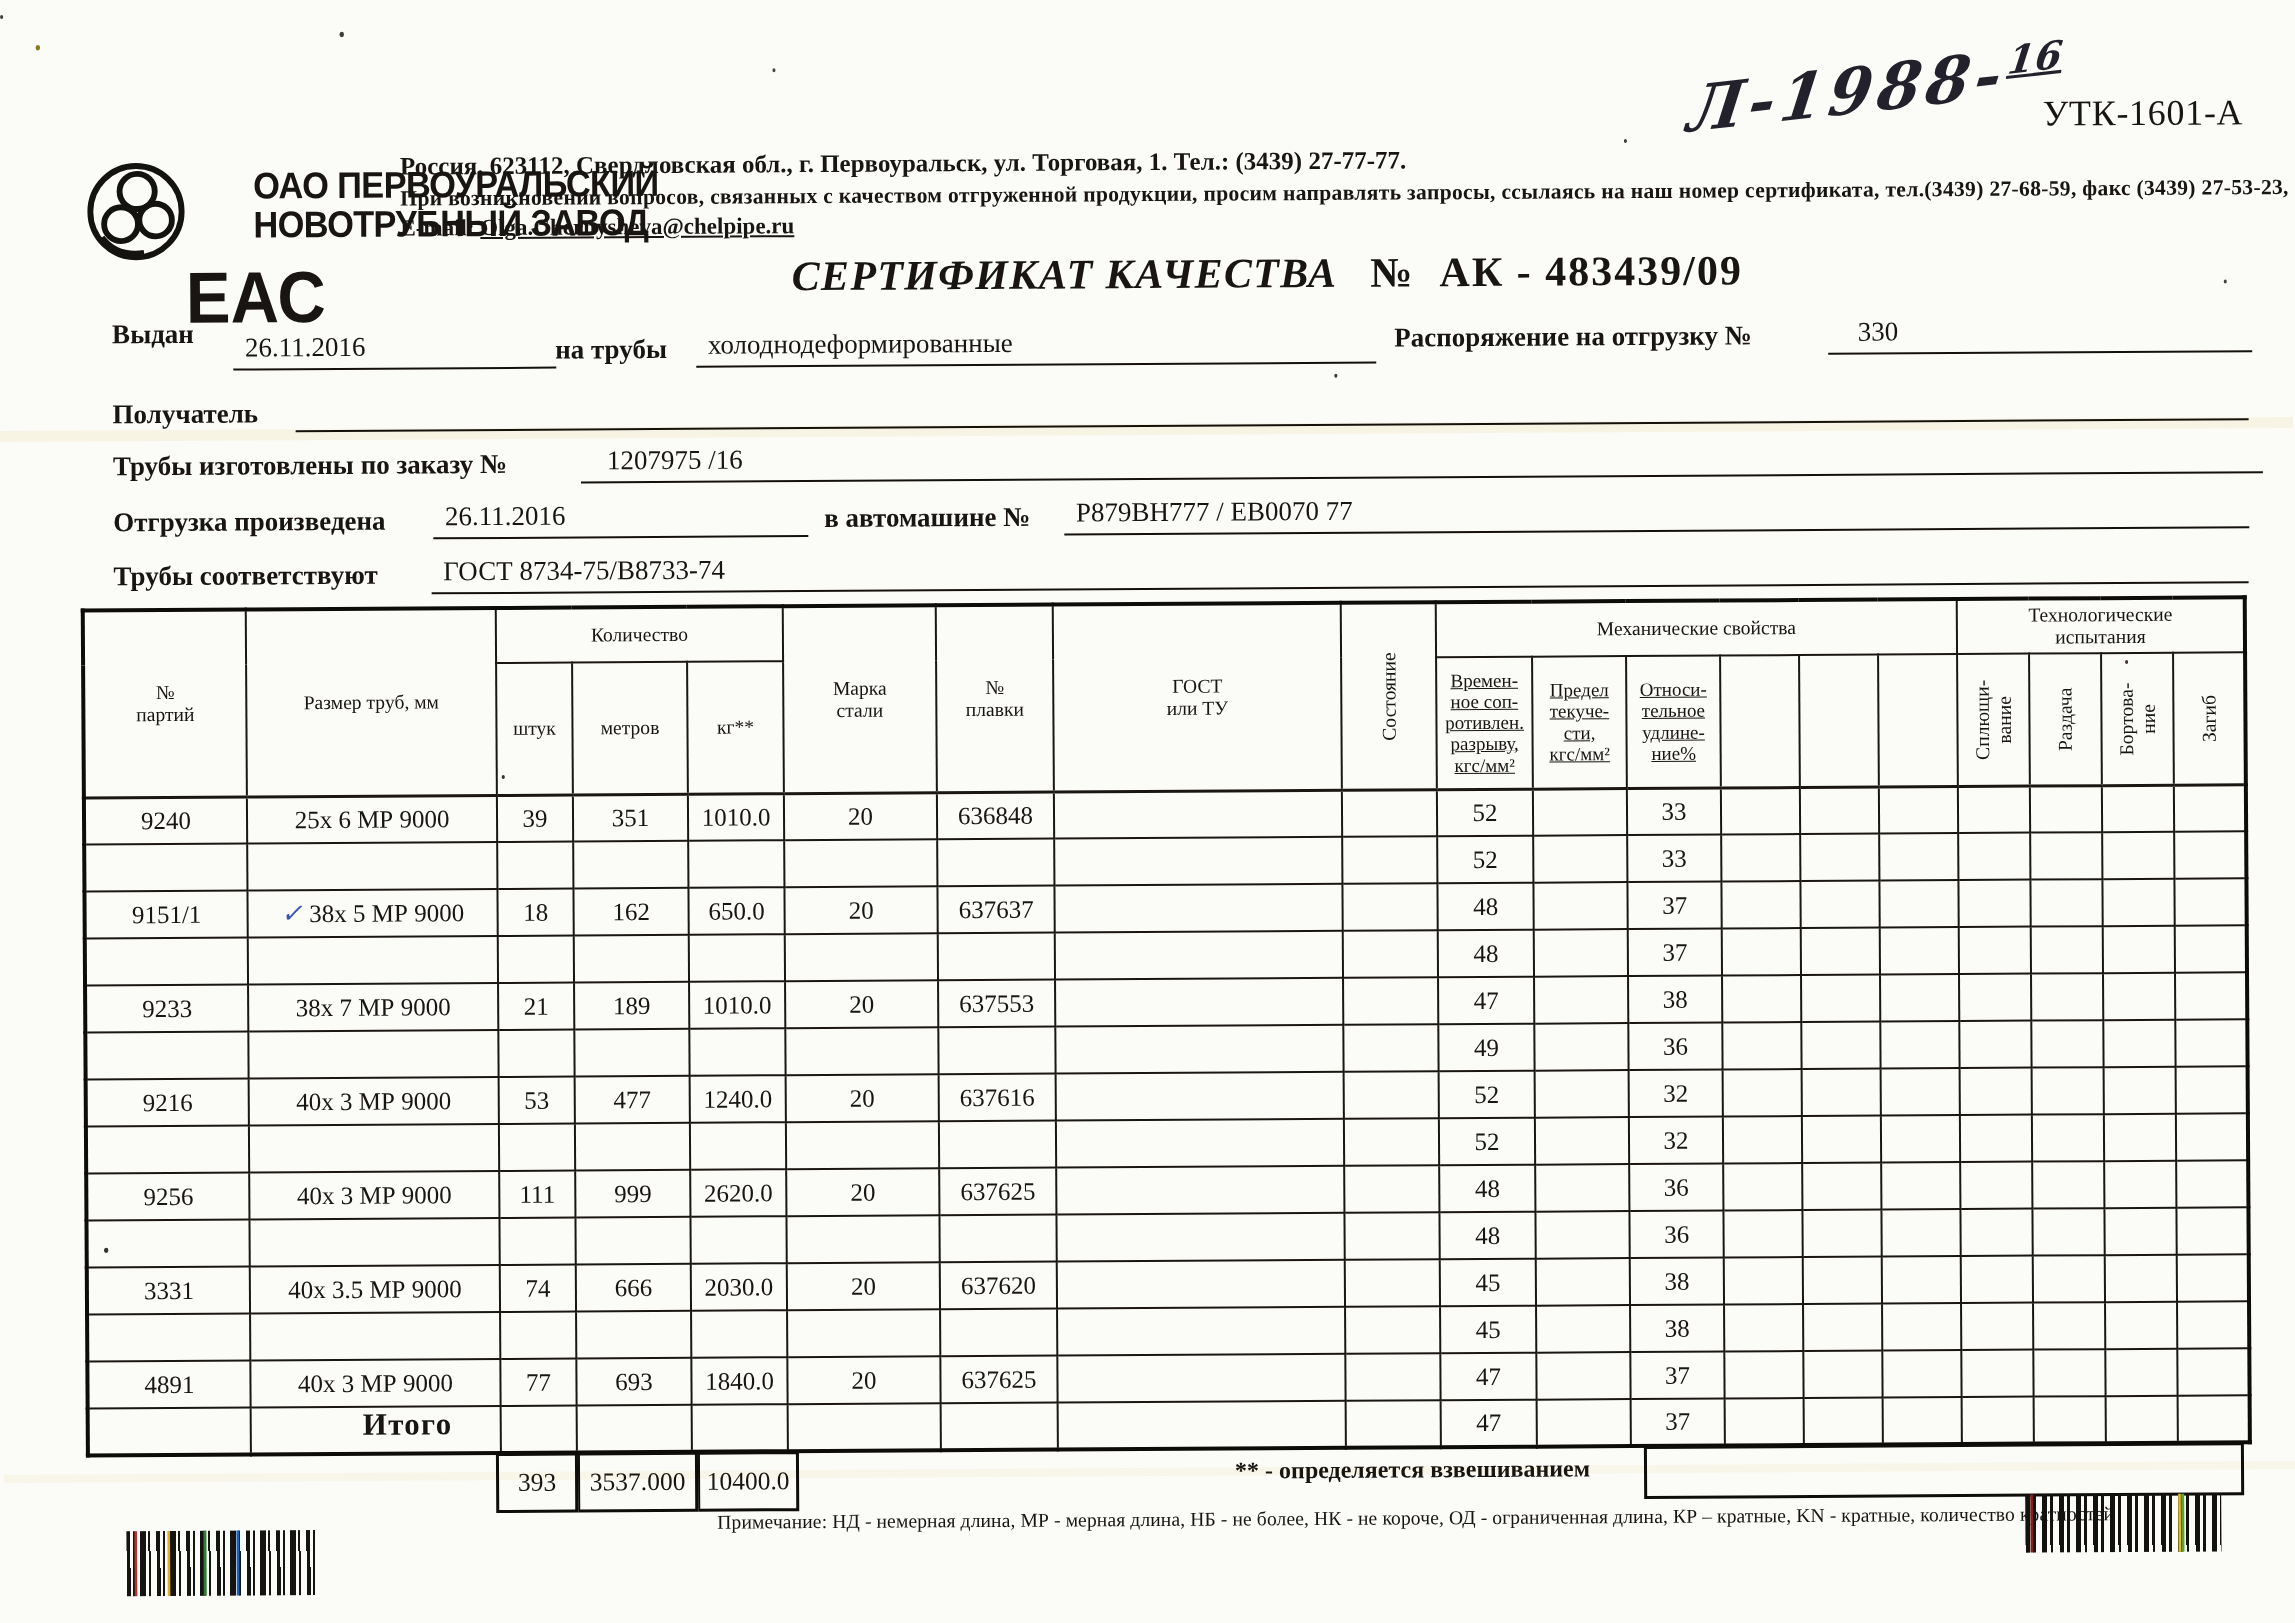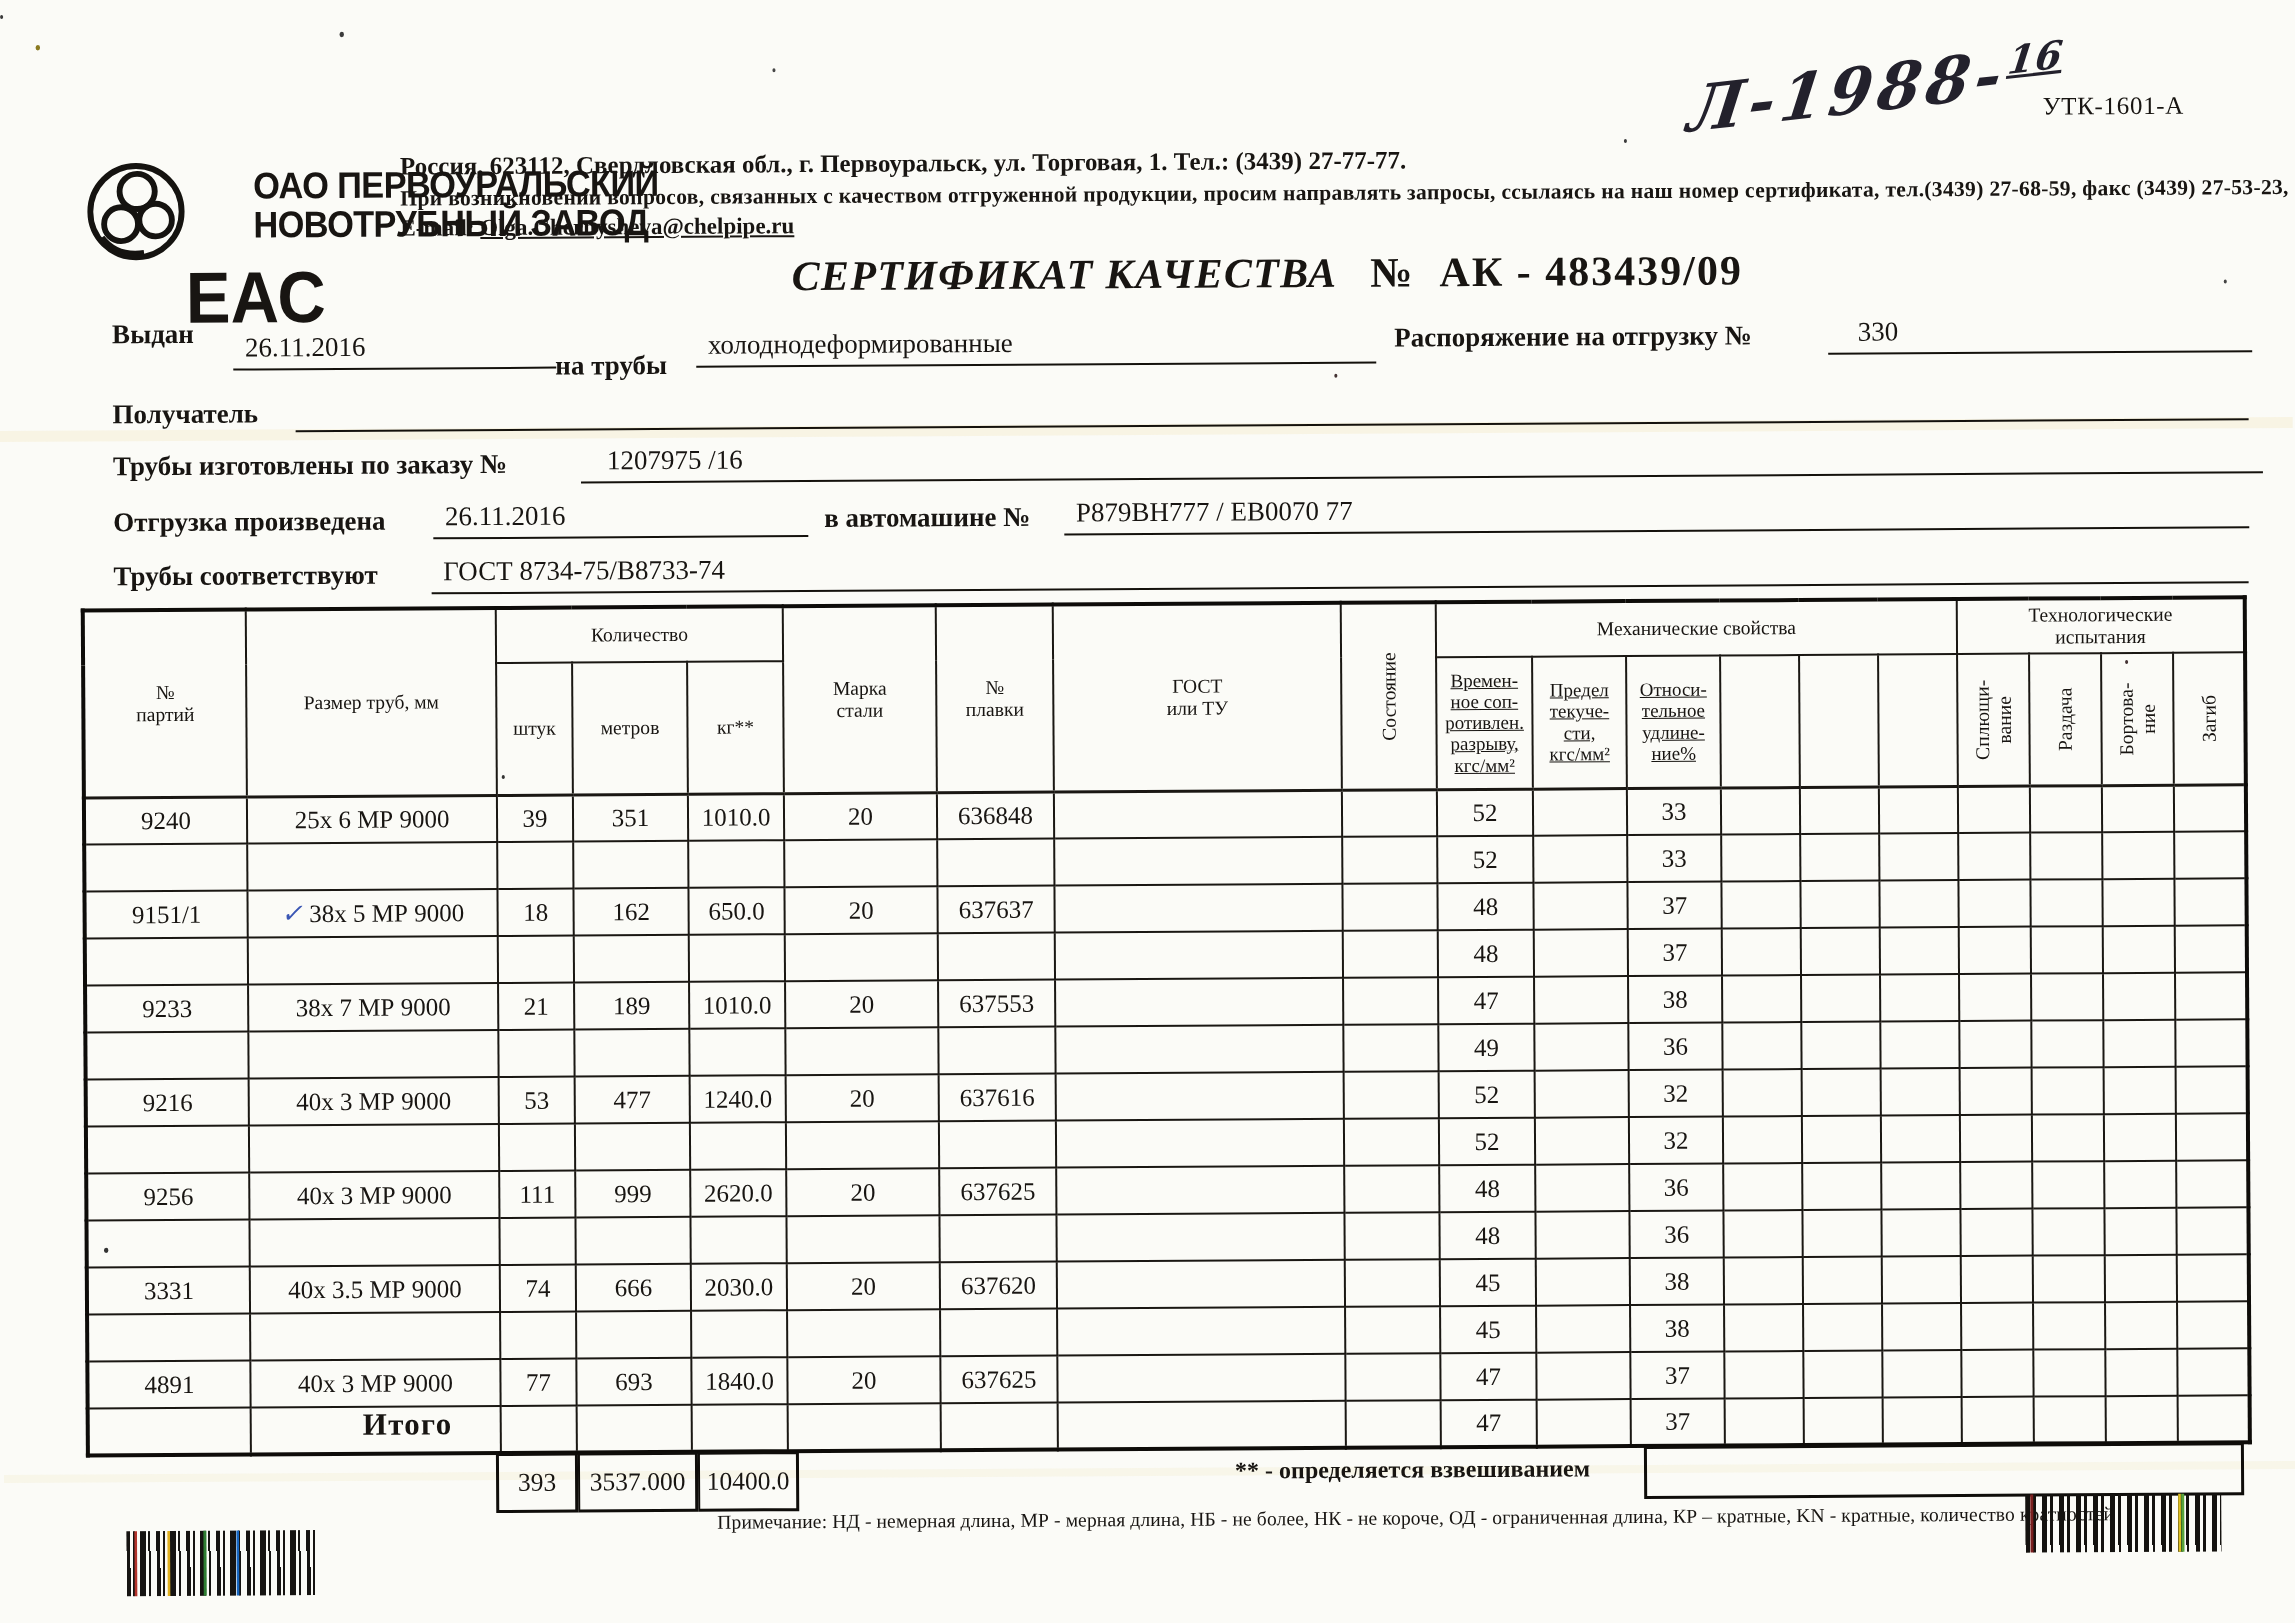--- a/index.html
+++ b/index.html
@@ -15,21 +15,21 @@
   .streak{position:absolute;left:0;width:2295px;background:#f5efd6;opacity:.55;}
   .specks{position:absolute;left:5.2px;top:7.9px;width:3.3px;height:3.9px;border-radius:50%;background:#3a3a3a;
     box-shadow:340px 19.6px 0 0.7px #3c3c3c,772px 58px 0 0 #454545,36px 31px 0 0.7px #8a7a20,
     1623px 134px 0 0 #3c3c3c,619px 216px 0 0 #444,2121px 658px 0 0 #433,
     97px 1234px 0 0.7px #333,1332px 367px 0 0 #433,497px 763px 0 0 #333,2222px 278px 0 0 #444;}
 
   
   .handwrite{font-family:"DejaVu Serif",serif;font-style:italic;font-size:63px;color:#23212c;
     transform:rotate(-6deg) skewX(-14deg);letter-spacing:5.2px;font-weight:600;}
   .handwrite sup{font-size:38px;text-decoration:underline;letter-spacing:1.3px;}
-  .formcode{font-size:25px;letter-spacing:0.7px;}
+  .formcode{font-size:36px;letter-spacing:0.7px;}
 
   
   .coname{font-family:"Liberation Sans","DejaVu Sans",sans-serif;font-weight:bold;
     font-size:37px;line-height:39px;letter-spacing:-0.7px;transform:scaleX(.93);transform-origin:left top;white-space:nowrap;}
   .addr1{font-size:25px;font-weight:bold;white-space:nowrap;}
   .addr2{font-size:21.6px;font-weight:600;white-space:nowrap;letter-spacing:0.3px;}
   .addr3{font-size:23px;font-weight:bold;white-space:nowrap;}
   .addr3 .mail{text-decoration:underline;}
   .eac{font-family:"Liberation Sans","DejaVu Sans",sans-serif;font-weight:800;font-size:67px;
     letter-spacing:0;transform:scaleY(1.08);transform-origin:left top;}
@@ -127,21 +127,21 @@
 
     <div class="abs eac" style="left:189px;top:250px;">ЕАС</div>
 
     <div class="abs titlerow" style="left:795px;top:250px;">
       <span class="title-main">СЕРТИФИКАТ КАЧЕСТВА</span>
       <span class="title-no"><span>№</span>&nbsp;&nbsp;<span>АК - 483439/09</span></span>
     </div>
 
     <div class="flabel" style="left:115px;top:313px;">Выдан</div>
     <div class="fline" style="left:236px;top:327px;width:311px;">26.11.2016</div>
-    <div class="flabel" style="left:558px;top:331px;margin-top:16px;">на трубы</div>
+    <div class="flabel" style="left:558px;top:331px;">на трубы</div>
     <div class="fline" style="left:699px;top:327px;width:668px;">холоднодеформированные</div>
     <div class="flabel" style="left:1397px;top:324px;">Распоряжение на отгрузку №</div>
     <div class="fline" style="left:1831px;top:321px;width:394px;padding-left:29.5px;">330</div>
 
     <div class="flabel" style="left:115px;top:393px;">Получатель</div>
     <div class="fline" style="left:298px;top:389px;width:1941px;"></div>
 
     <div class="flabel" style="left:115px;top:445px;">Трубы изготовлены по заказу №</div>
     <div class="fline" style="left:583px;top:442px;width:1656px;padding-left:26px;">1207975  /16</div>
 

